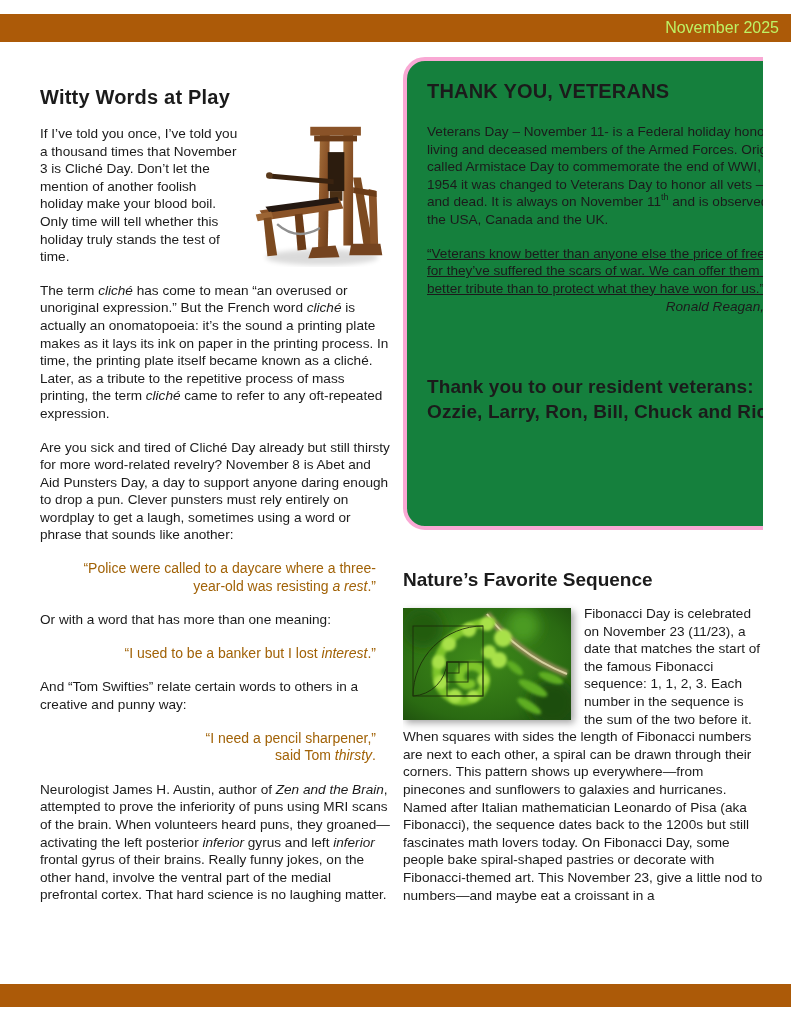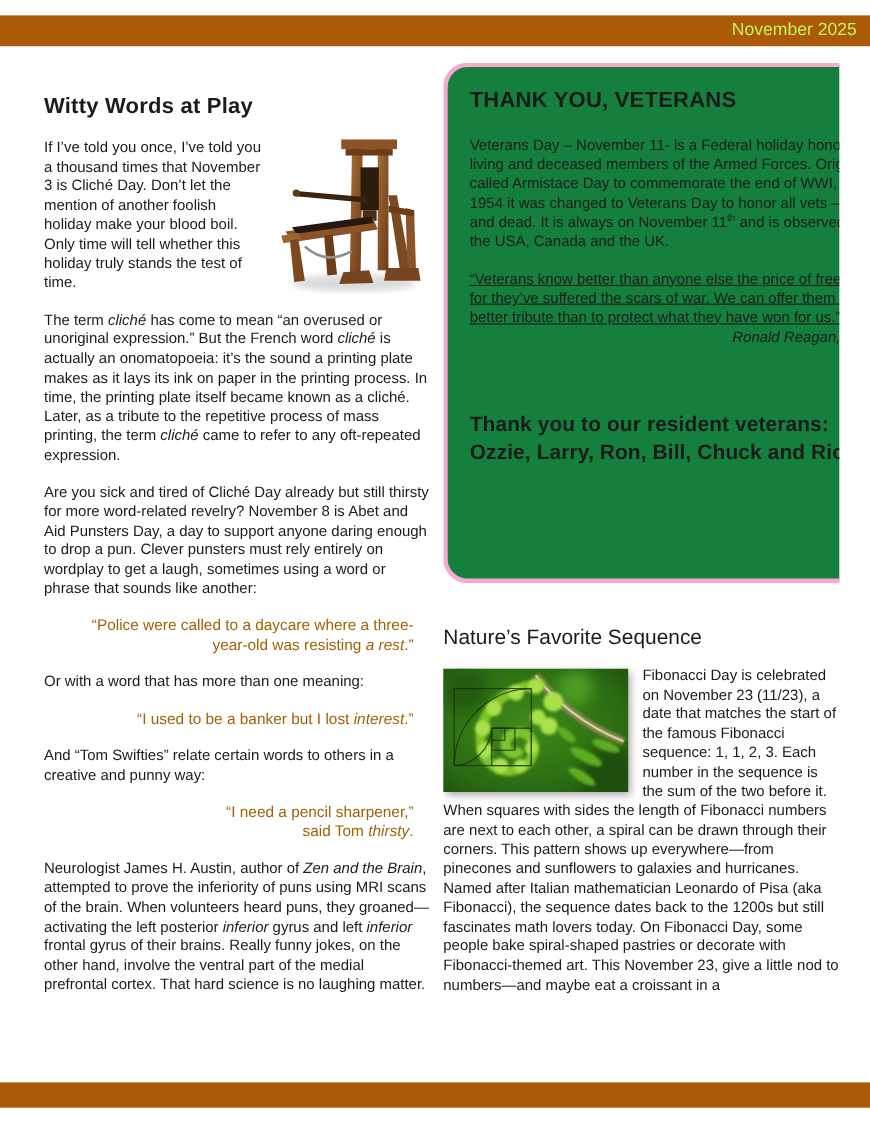--- a/index.html
+++ b/index.html
@@ -29,21 +29,21 @@
 
   
   .right-col { position:absolute; left:403px; top:57px; width:360px; height:913px; overflow:hidden; }
   .vet-box {
     width:421px; height:473px; border:4px solid #f9a8d4; border-radius:22px;
     padding:18px 18px 14px 20px; background:#15803d;
   }
   h2.box-title { font-size:20px; font-weight:bold; line-height:24px; margin:0 0 20px 0; letter-spacing:.2px; }
   .attribution { font-size:13.6px; line-height:17.6px; font-style:italic; text-align:right; padding-right:4px; margin:0 0 0 0; }
   .thanks { margin-top:58px; font-size:19px; font-weight:bold; line-height:25px; letter-spacing:.1px; }
-  h2.nature-title { font-size:19px; font-weight:normal; line-height:23px; margin:38px 0 14px 0; }
+  h2.nature-title { font-size:19px; font-weight:bold; line-height:23px; margin:38px 0 14px 0; }
   .fern-fig { float:left; width:168px; height:112px; margin:3px 13px 5px 0;
     box-shadow:3px 3px 7px rgba(0,0,0,.35); background:#1d5212; }
   .fib-para { font-size:13.6px; line-height:17.6px; }
   sup { font-size:9px; vertical-align:super; line-height:0; }
 </style>
 </head>
 <body>
 
 <div class="bar header">
   <span>November 2025</span>

